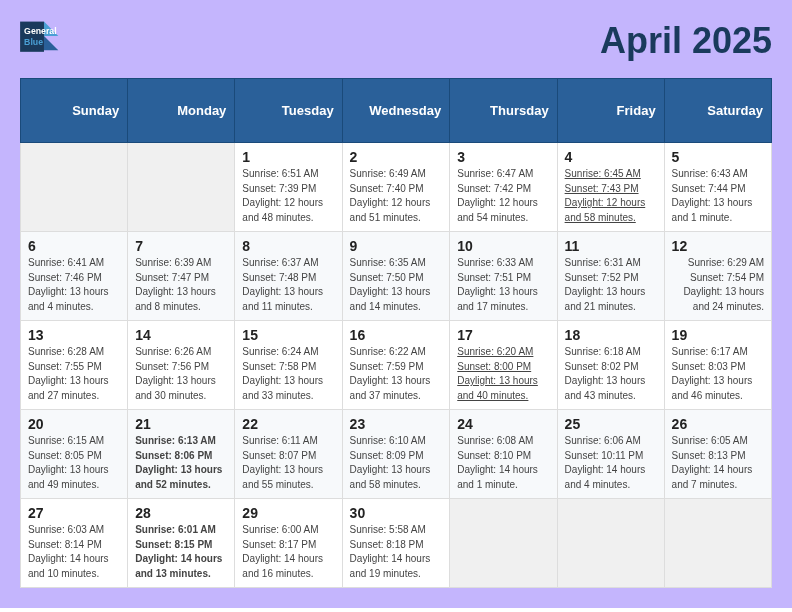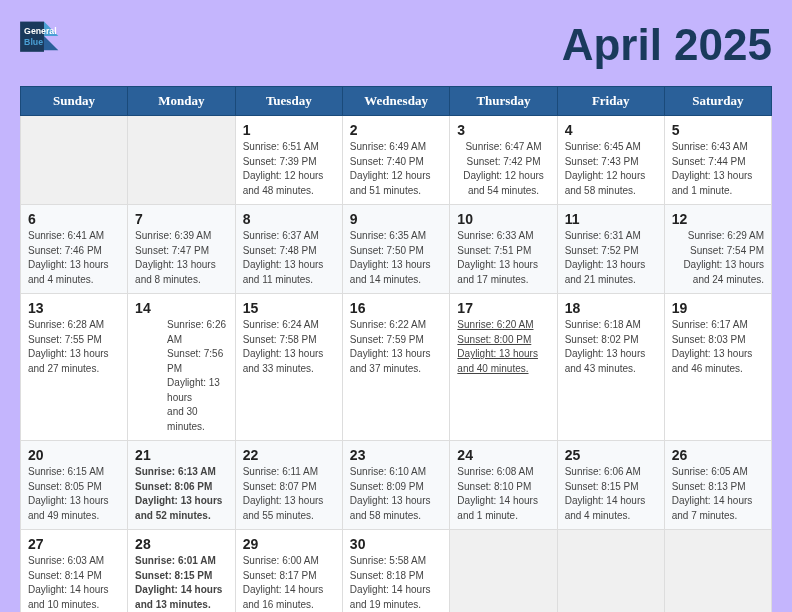--- a/index.html
+++ b/index.html
@@ -26,42 +26,41 @@
     }
     .logo-icon {
       width: 40px;
       height: 35px;
       margin-right: 4px;
     }
     .title-block {
       text-align: right;
     }
     .calendar-title {
-      font-size: 44px;
+      font-size: 36px;
       font-weight: bold;
       color: #1a3a5c;
     }
     .calendar-subtitle {
       font-size: 15px;
       color: #333;
     }
     .calendar {
       width: 100%;
       border-collapse: collapse;
       border: 1px solid #ccc;
     }
     .calendar th {
       background: #2a6099;
       color: #fff;
       font-size: 13px;
       font-weight: bold;
-      padding: 6px 8px;
-      text-align: center;
+      padding: 24px 8px;
+      text-align: right;
       border: 1px solid #1a4a7a;
-      font-family: Liberation Serif, serif;
     }
     .calendar td {
       vertical-align: top;
       border: 1px solid #ddd;
       padding: 6px 7px;
       width: 108px;
       min-height: 85px;
       font-size: 10.5px;
       color: #333;
       background: #fff;
@@ -129,28 +128,28 @@
           </td>
           <td>
             <span class="day-number">2</span>
             <div class="day-info" style="white-space: pre-line;">Sunrise: 6:49 AM
 Sunset: 7:40 PM
 Daylight: 12 hours
 and 51 minutes.</div>
           </td>
           <td>
             <span class="day-number">3</span>
-            <div class="day-info" style="white-space: pre-line; text-align: center;">Sunrise: 6:47 AM
+            <div class="day-info" style="white-space: pre-line;">Sunrise: 6:47 AM
 Sunset: 7:42 PM
 Daylight: 12 hours
 and 54 minutes.</div>
           </td>
           <td>
             <span class="day-number">4</span>
-            <div class="day-info" style="white-space: pre-line;">Sunrise: 6:45 AM
+            <div class="day-info" style="white-space: pre-line; text-decoration: underline;">Sunrise: 6:45 AM
 Sunset: 7:43 PM
 Daylight: 12 hours
 and 58 minutes.</div>
           </td>
           <td>
             <span class="day-number">5</span>
             <div class="day-info" style="white-space: pre-line;">Sunrise: 6:43 AM
 Sunset: 7:44 PM
 Daylight: 13 hours
 and 1 minute.</div>
@@ -210,21 +209,21 @@
         <tr>
           <td>
             <span class="day-number">13</span>
             <div class="day-info" style="white-space: pre-line;">Sunrise: 6:28 AM
 Sunset: 7:55 PM
 Daylight: 13 hours
 and 27 minutes.</div>
           </td>
           <td>
             <span class="day-number">14</span>
-            <div class="day-info" style="white-space: pre-line; margin-left: 32px;">Sunrise: 6:26 AM
+            <div class="day-info" style="white-space: pre-line;">Sunrise: 6:26 AM
 Sunset: 7:56 PM
 Daylight: 13 hours
 and 30 minutes.</div>
           </td>
           <td>
             <span class="day-number">15</span>
             <div class="day-info" style="white-space: pre-line;">Sunrise: 6:24 AM
 Sunset: 7:58 PM
 Daylight: 13 hours
 and 33 minutes.</div>
@@ -290,21 +289,21 @@
           <td>
             <span class="day-number">24</span>
             <div class="day-info" style="white-space: pre-line;">Sunrise: 6:08 AM
 Sunset: 8:10 PM
 Daylight: 14 hours
 and 1 minute.</div>
           </td>
           <td>
             <span class="day-number">25</span>
             <div class="day-info" style="white-space: pre-line;">Sunrise: 6:06 AM
-Sunset: 8:15 PM
+Sunset: 10:11 PM
 Daylight: 14 hours
 and 4 minutes.</div>
           </td>
           <td>
             <span class="day-number">26</span>
             <div class="day-info" style="white-space: pre-line;">Sunrise: 6:05 AM
 Sunset: 8:13 PM
 Daylight: 14 hours
 and 7 minutes.</div>
           </td>

